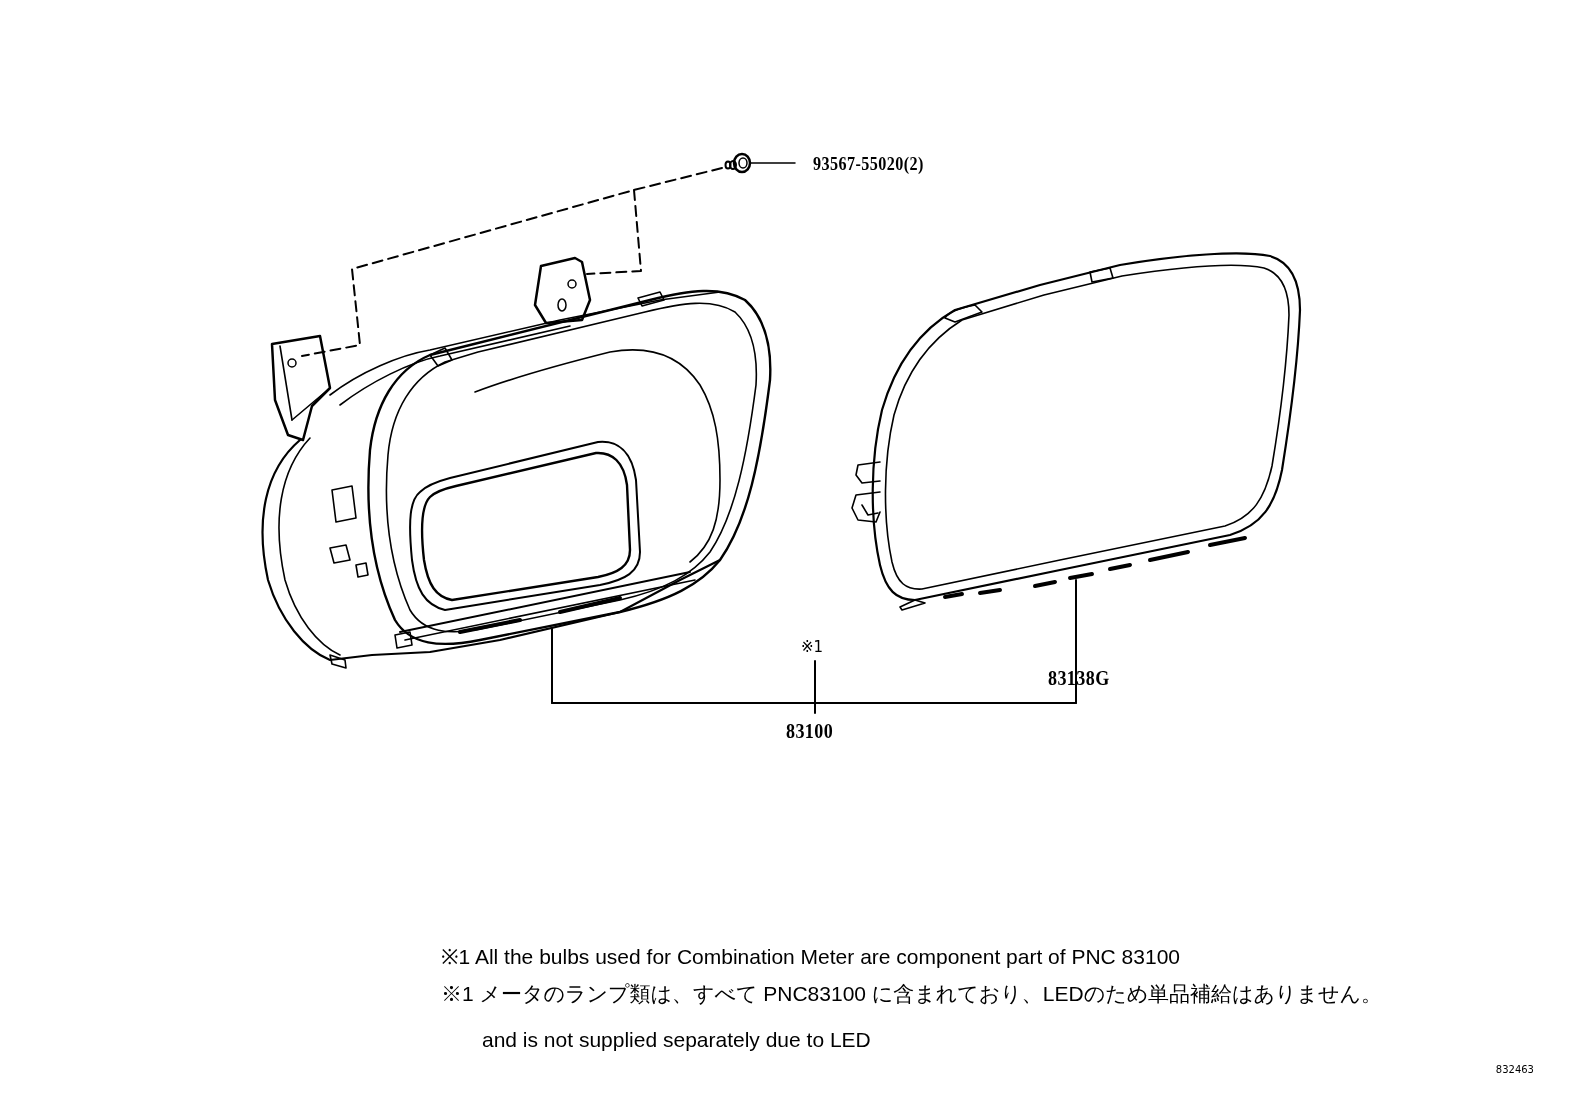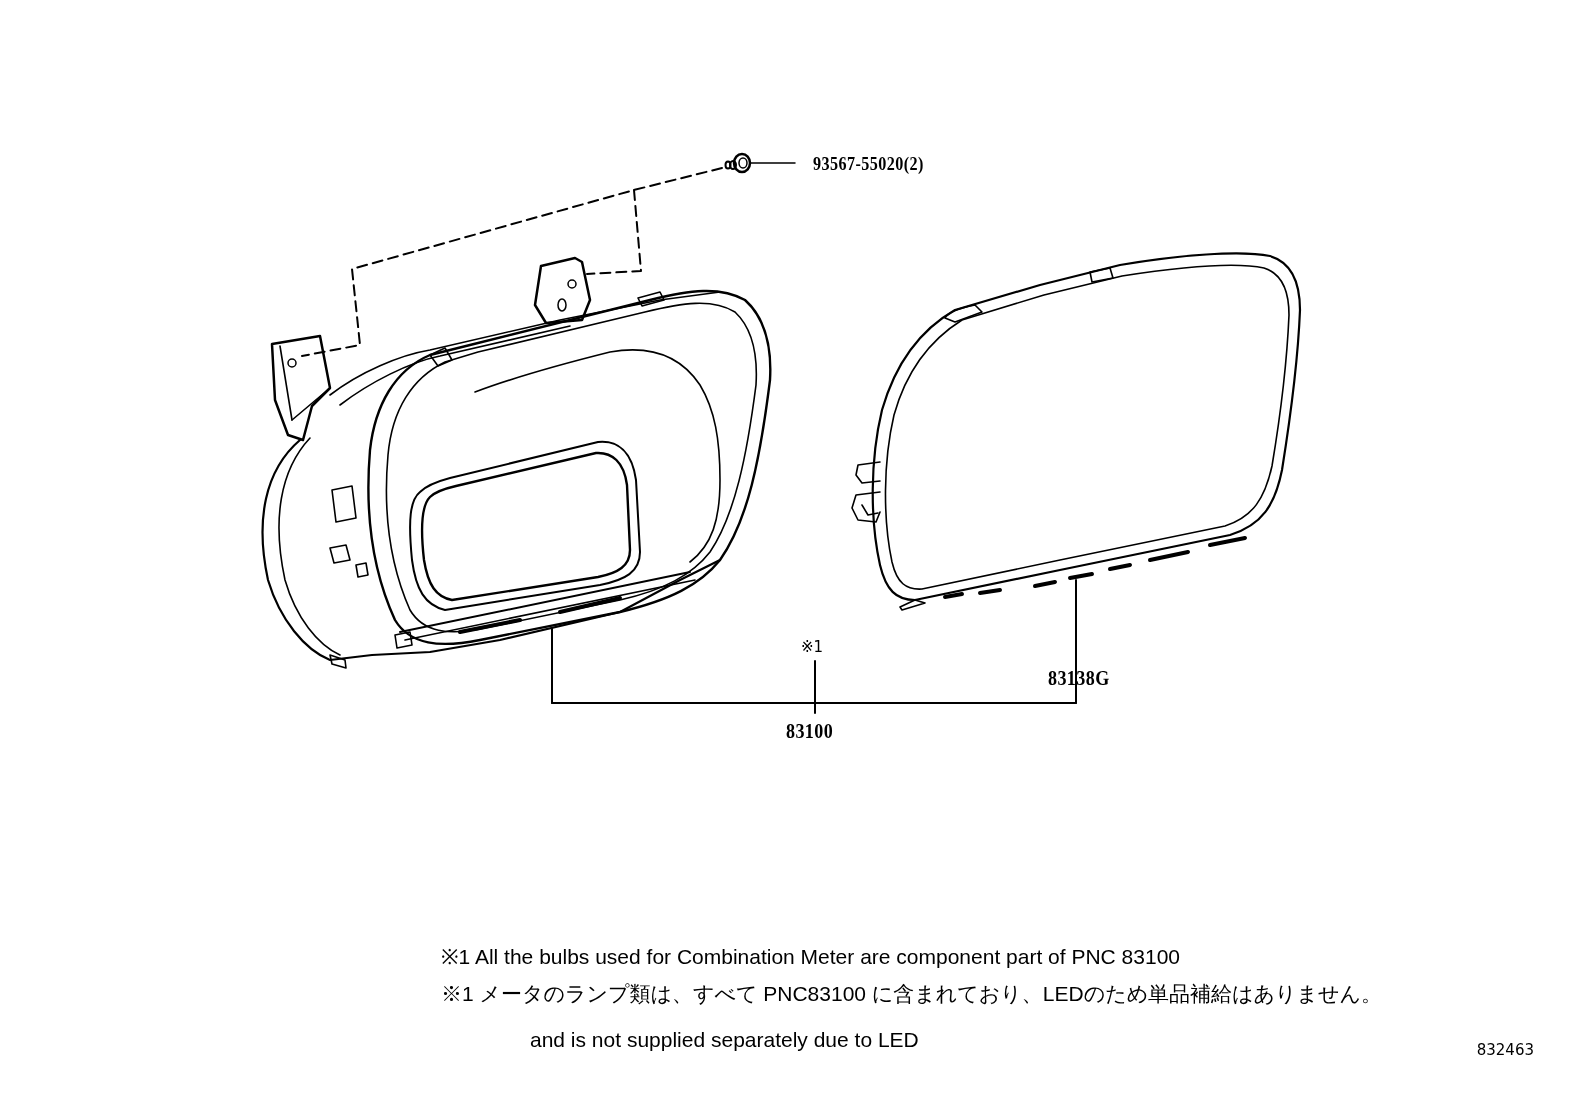--- a/index.html
+++ b/index.html
@@ -41,23 +41,23 @@
       position: absolute;
       font-family: Liberation Sans, sans-serif;
       font-size: 21px;
       white-space: nowrap;
       line-height: 22px;
       color: #000;
     }
     .illust-id {
       position: absolute;
       right: 58px;
-      bottom: 40px;
+      bottom: 24px;
       font-family: "DejaVu Sans", sans-serif;
-      font-size: 15px;
+      font-size: 10px;
       white-space: nowrap;
     }
   </style>
 </head>
 <body>
 
 <svg id="canvas" viewBox="0 0 1592 1099" xmlns="http://www.w3.org/2000/svg">
   <g fill="none" stroke="#000" stroke-linejoin="round" stroke-linecap="round">
 
     <g>
@@ -179,15 +179,15 @@
 <div class="note-mark" style="left:801px; top:638px;">※1</div>
 
 <div class="callout lg" style="left:1048px; top:665px;">83138G</div>
 
 <div class="callout lg" style="left:786px; top:718px;">83100</div>
 
 <div class="footnote" style="left:441px; top:983px;">※1 メータのランプ類は、すべて PNC83100 に含まれており、LEDのため単品補給はありません。</div>
 
 <div class="footnote" style="left:441px; top:946px;">※1 All the bulbs used for Combination Meter are component part of PNC 83100</div>
 
-<div class="footnote" style="left:482px; top:1029px;margin-left:48px;">and is not supplied separately due to LED</div>
+<div class="footnote" style="left:482px; top:1029px;">and is not supplied separately due to LED</div>
 
 <div class="illust-id">832463</div>
 
 </body></html>

